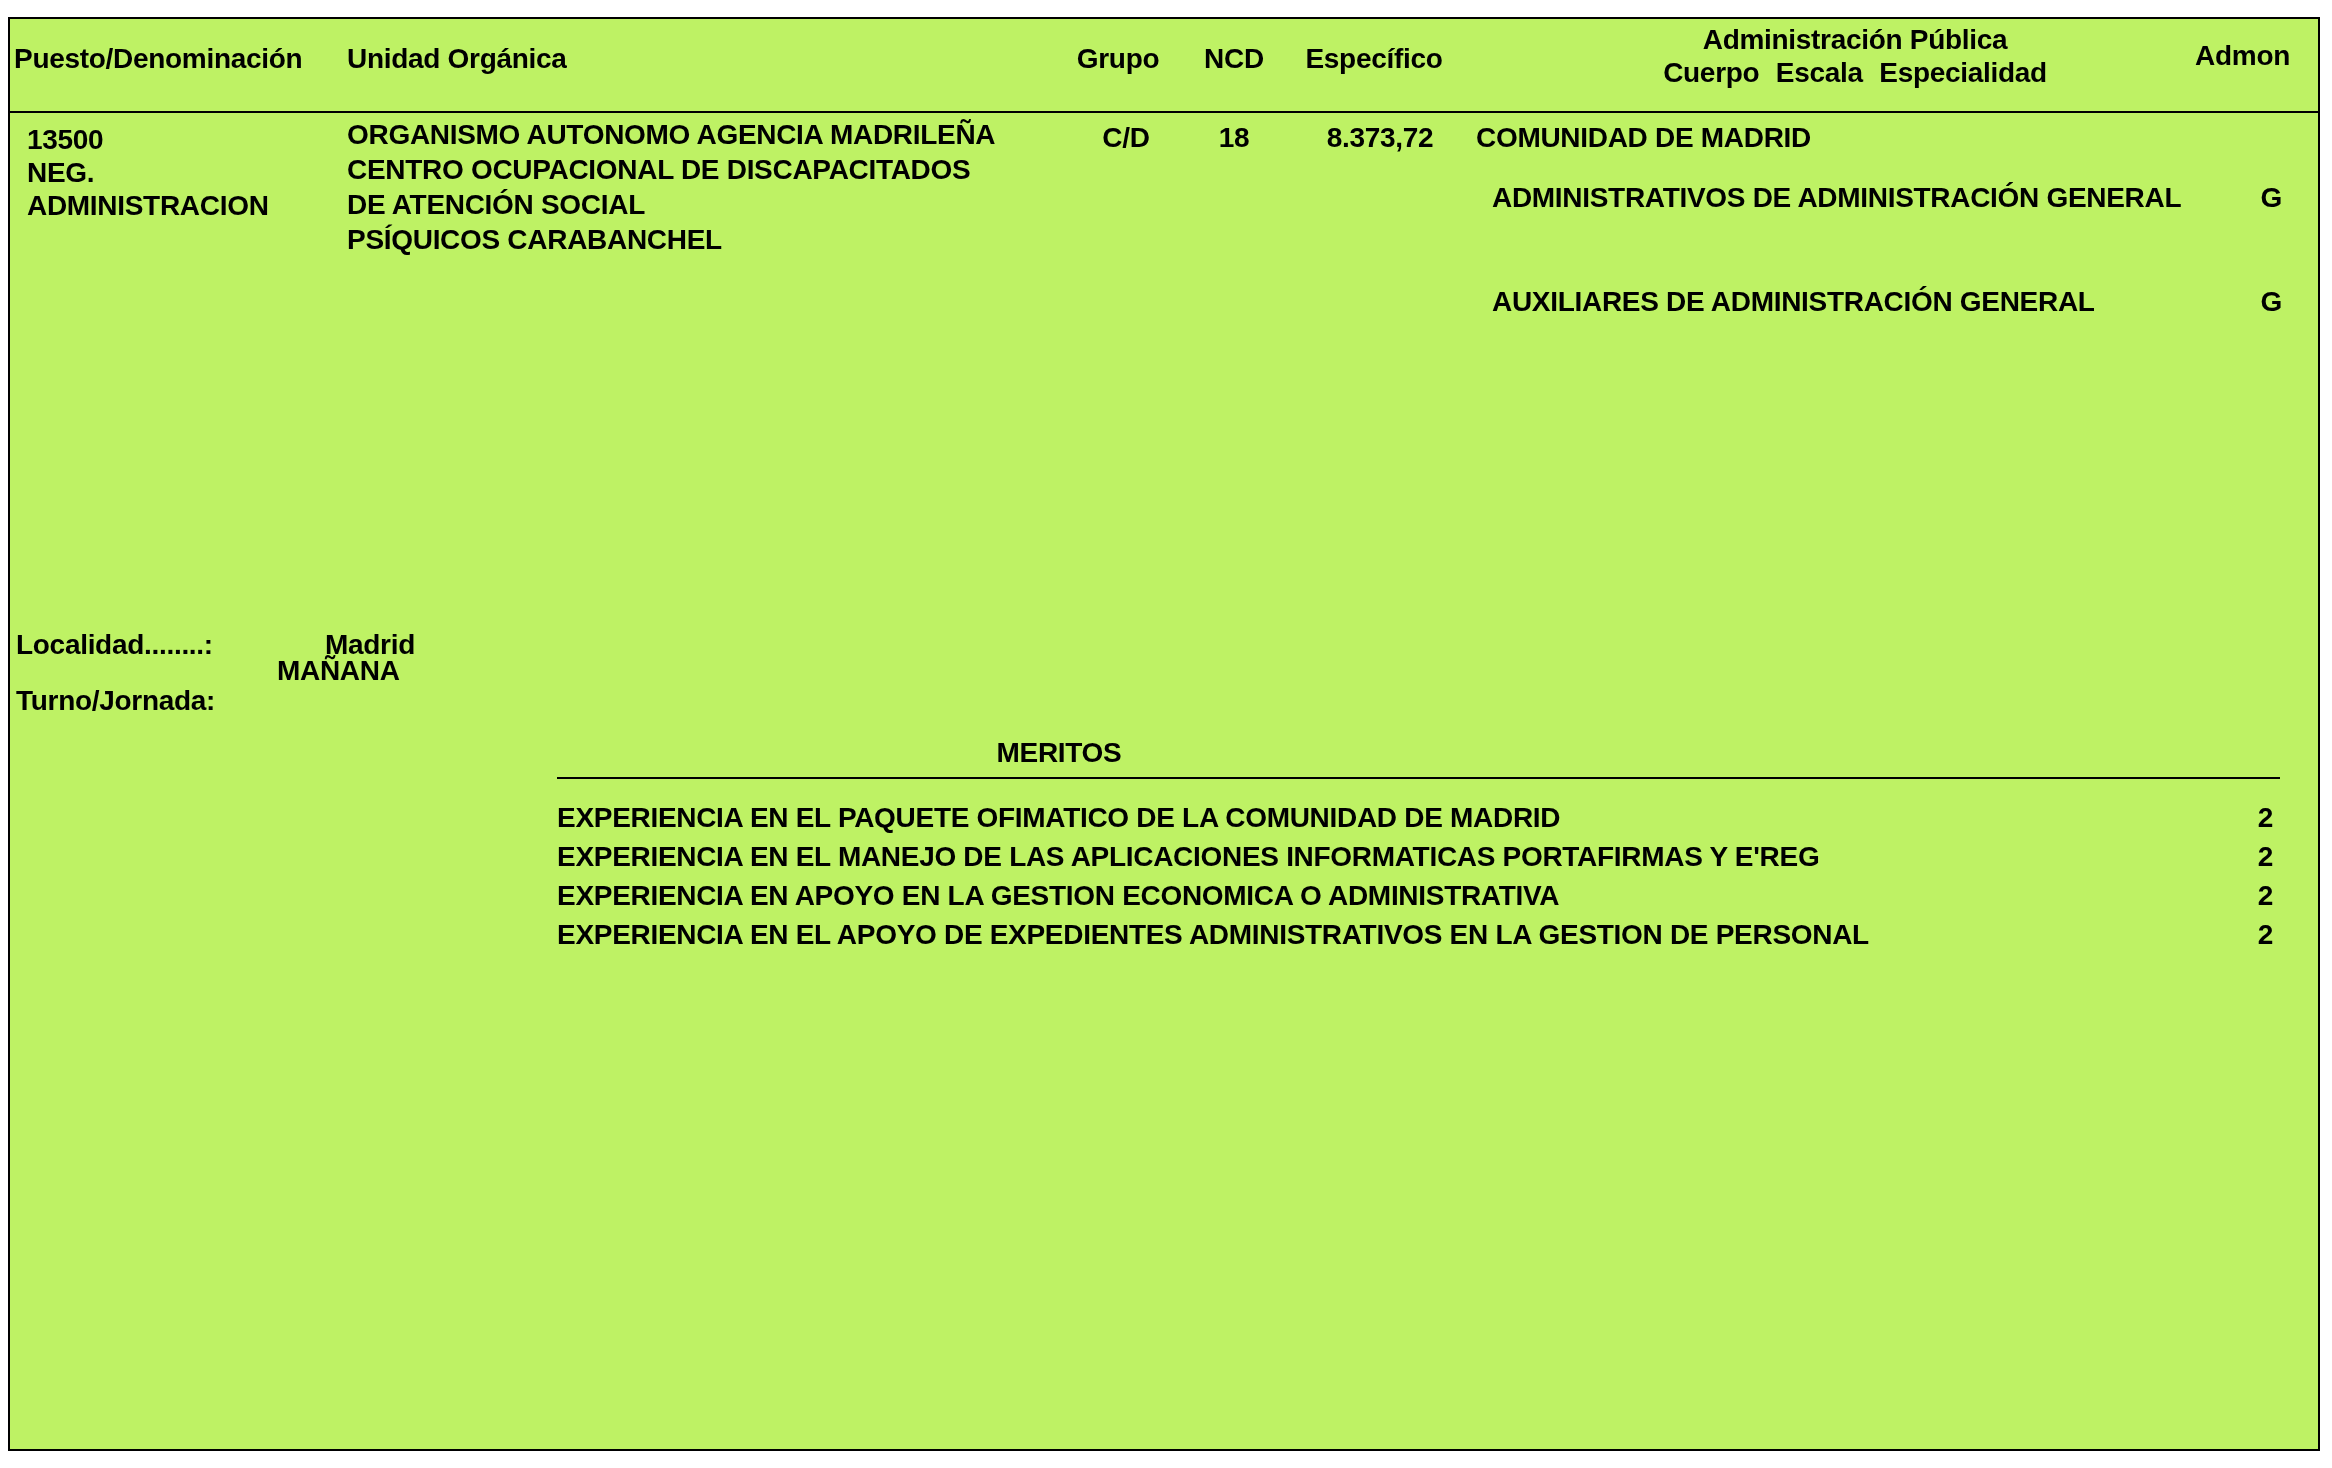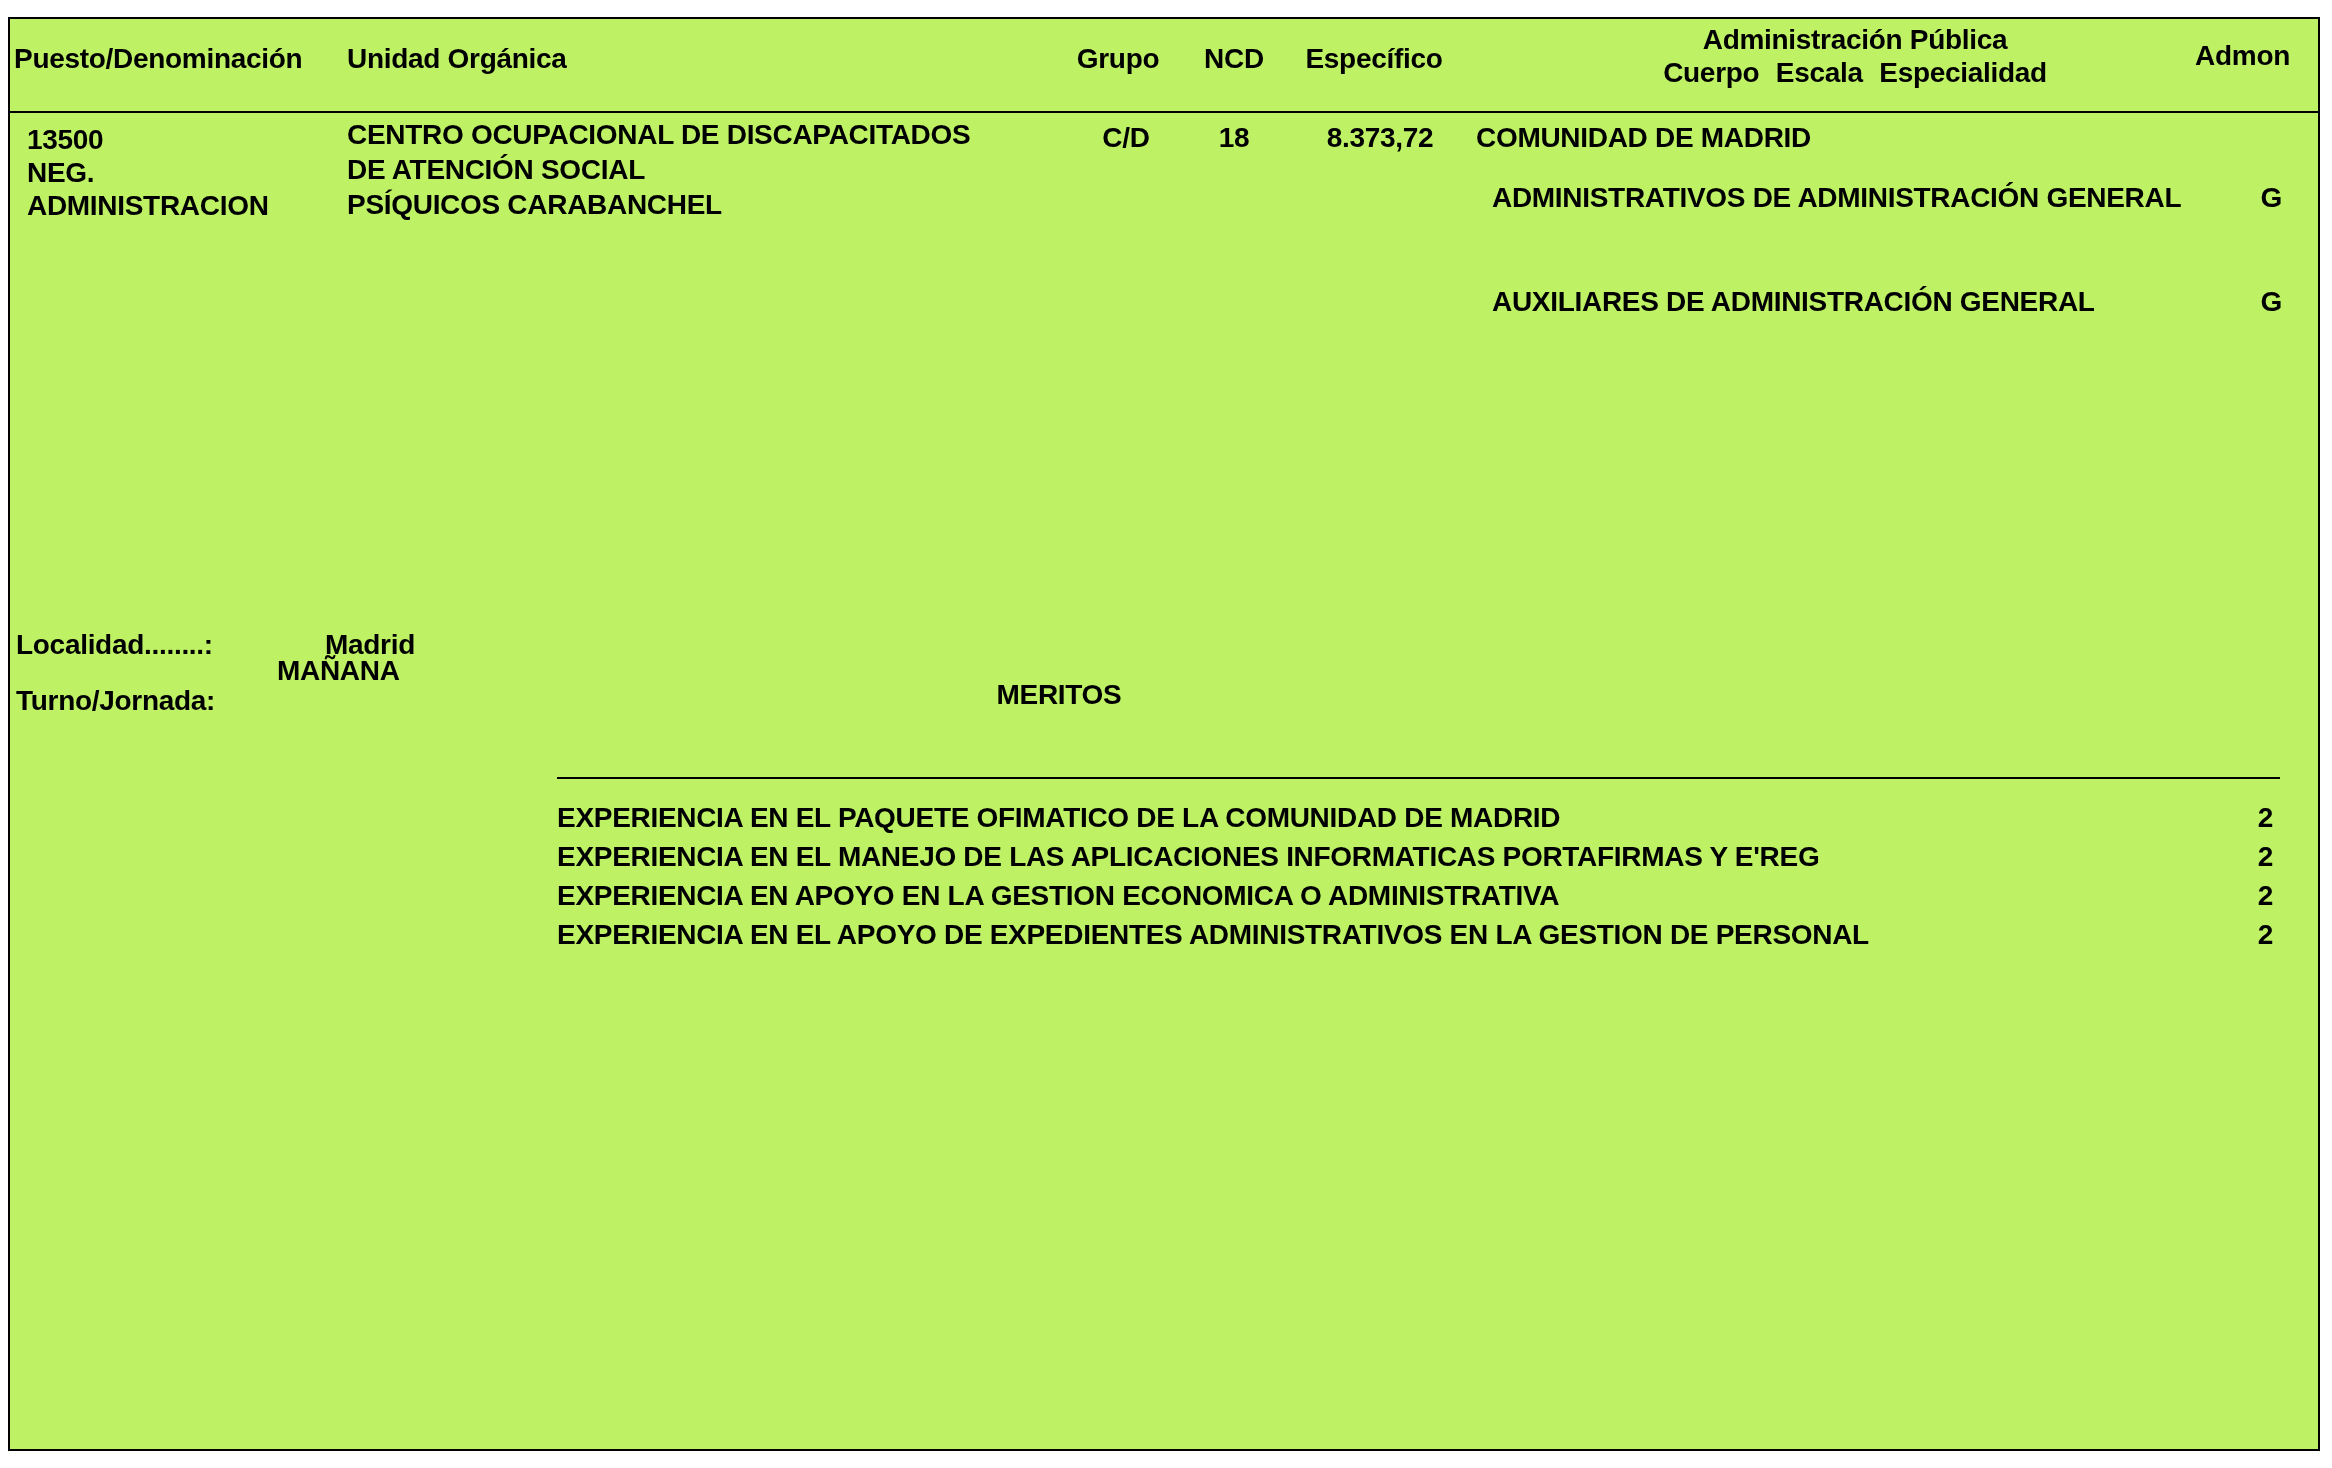--- a/index.html
+++ b/index.html
@@ -108,20 +108,21 @@
     <div>
 
         <div>NEG.</div>
 
         <div>ADMINISTRACION</div>
       </div>
   </div>
 
   <div class="abs lines35" style="left:337px; top:98px;">
 
+      <div>ORGANISMO AUTONOMO AGENCIA MADRILEÑA</div>
 
       <div>CENTRO OCUPACIONAL DE DISCAPACITADOS</div>
 
       <div>DE ATENCIÓN SOCIAL</div>
 
       <div>PSÍQUICOS CARABANCHEL</div>
 
     </div>
 
   <div class="abs cx" style="left:1116px; top:103px;">C/D</div>
@@ -144,21 +145,21 @@
         <span>G</span>
       </div>
     </div>
 
   <div class="abs" style="left:6px; top:610px;">Localidad........:</div>
   <div class="abs" style="left:267px; top:610px;margin-left:48px;">Madrid</div>
 
   <div class="abs" style="left:6px; top:666px;">Turno/Jornada:</div>
   <div class="abs" style="left:267px; top:636px;text-align:center;">MAÑANA</div>
 
-  <div class="abs cx" style="left:1049px; top:660px;">MERITOS</div>
+  <div class="abs cx" style="left:1049px; top:718px;">MERITOS</div>
 
   <div class="meritos-rule"></div>
 
   <div class="merit-list">
 
       <div class="merit-row">
         <span>EXPERIENCIA EN EL PAQUETE OFIMATICO DE LA COMUNIDAD DE MADRID</span>
         <span>2</span>
       </div>
 

